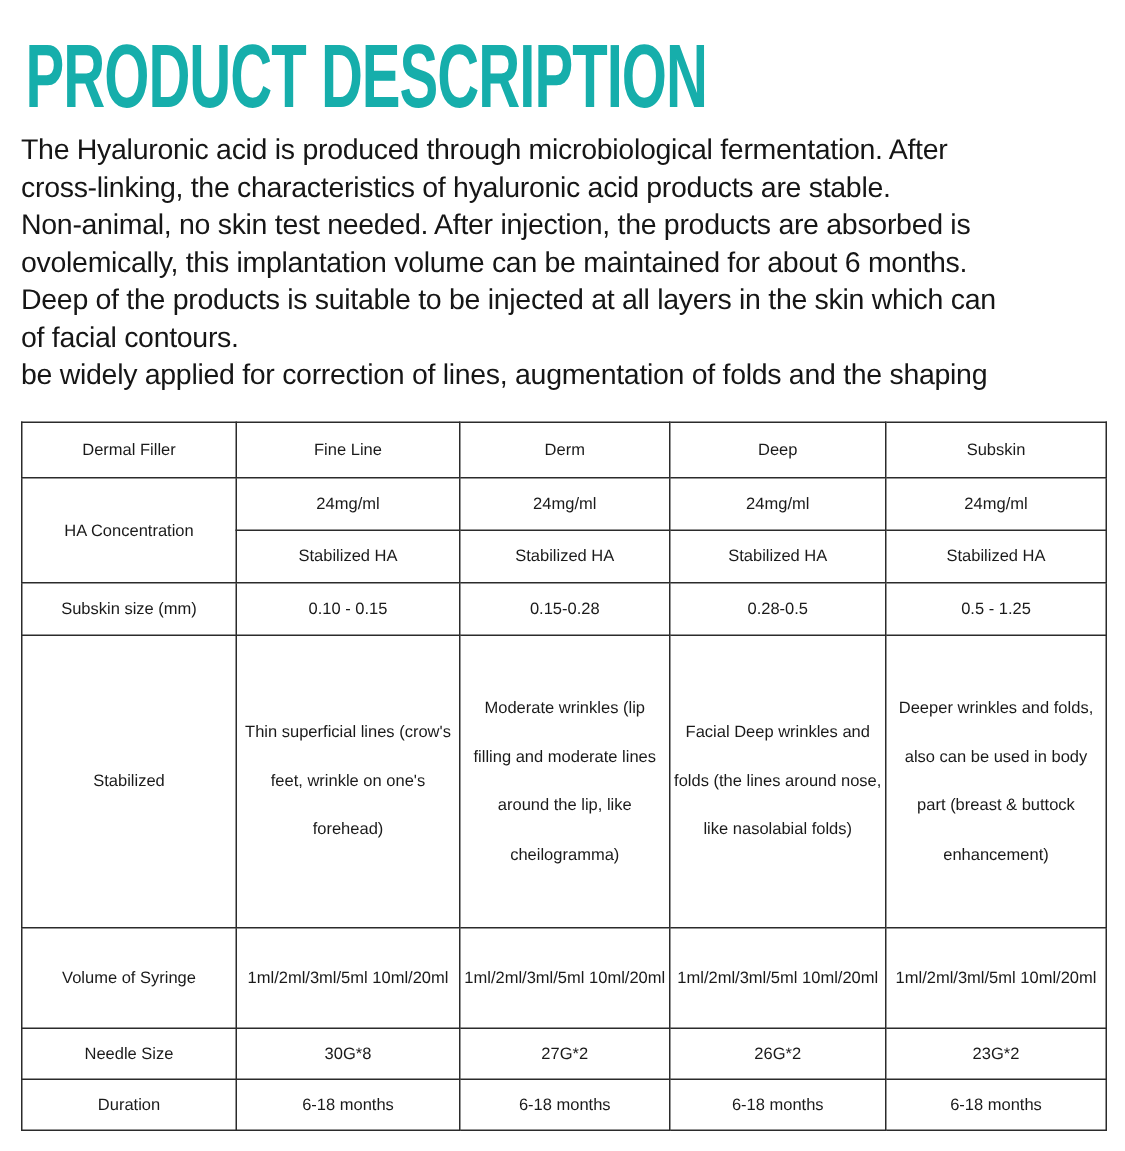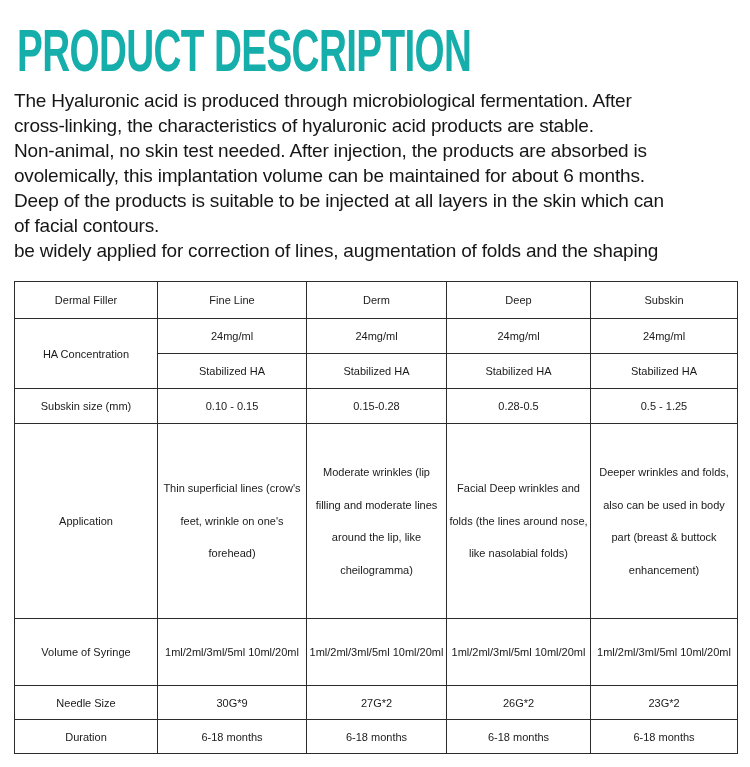--- a/index.html
+++ b/index.html
@@ -115,36 +115,36 @@
         <td>Stabilized HA</td>
       </tr>
       <tr class="r-particle">
         <td>Subskin size (mm)</td>
         <td>0.10 - 0.15</td>
         <td>0.15-0.28</td>
         <td>0.28-0.5</td>
         <td>0.5 - 1.25</td>
       </tr>
       <tr class="r-app">
-        <td>Application</td>
+        <td>Stabilized</td>
         <td>Thin superficial lines (crow's feet, wrinkle on one's forehead)</td>
         <td>Moderate wrinkles (lip filling and moderate lines around the lip, like cheilogramma)</td>
         <td>Facial Deep wrinkles and folds (the lines around nose, like nasolabial folds)</td>
         <td>Deeper wrinkles and folds, also can be used in body part (breast &amp; buttock enhancement)</td>
       </tr>
       <tr class="r-volume">
         <td>Volume of Syringe</td>
         <td>1ml/2ml/3ml/5ml 10ml/20ml</td>
         <td>1ml/2ml/3ml/5ml 10ml/20ml</td>
         <td>1ml/2ml/3ml/5ml 10ml/20ml</td>
         <td>1ml/2ml/3ml/5ml 10ml/20ml</td>
       </tr>
       <tr class="r-needle">
         <td>Needle Size</td>
-        <td>30G*9</td>
+        <td>30G*8</td>
         <td>27G*2</td>
         <td>26G*2</td>
         <td>23G*2</td>
       </tr>
       <tr class="r-duration">
         <td>Duration</td>
         <td>6-18 months</td>
         <td>6-18 months</td>
         <td>6-18 months</td>
         <td>6-18 months</td>

